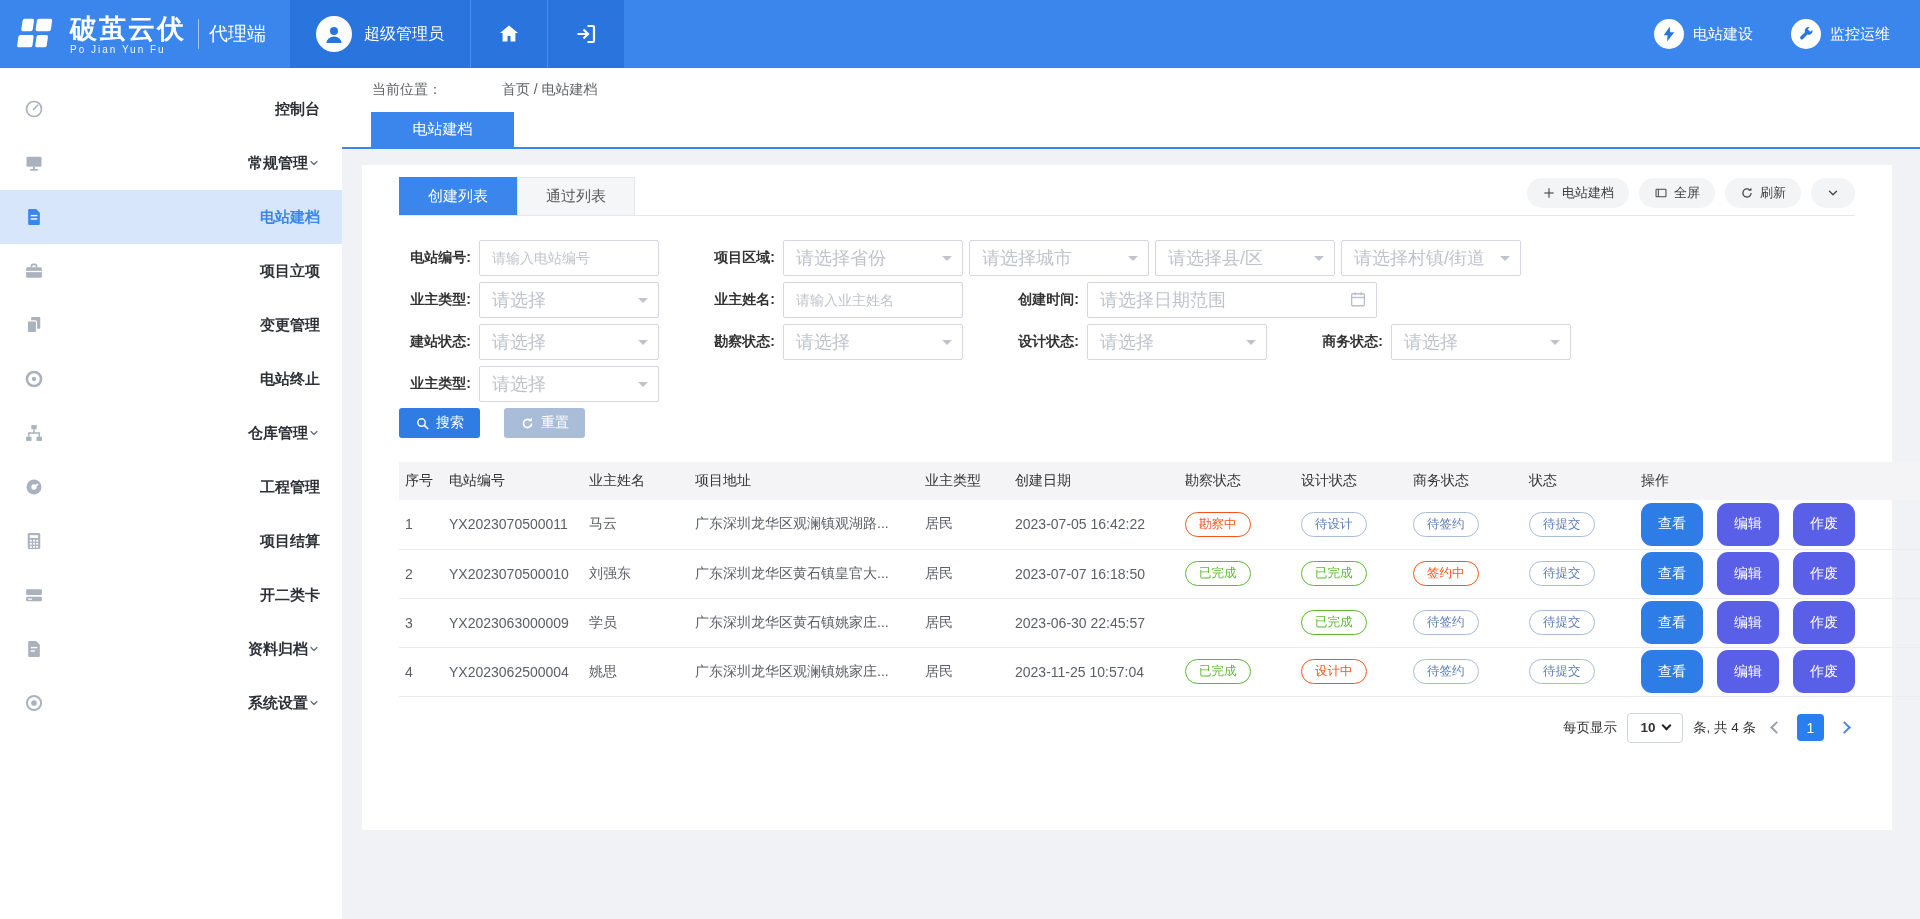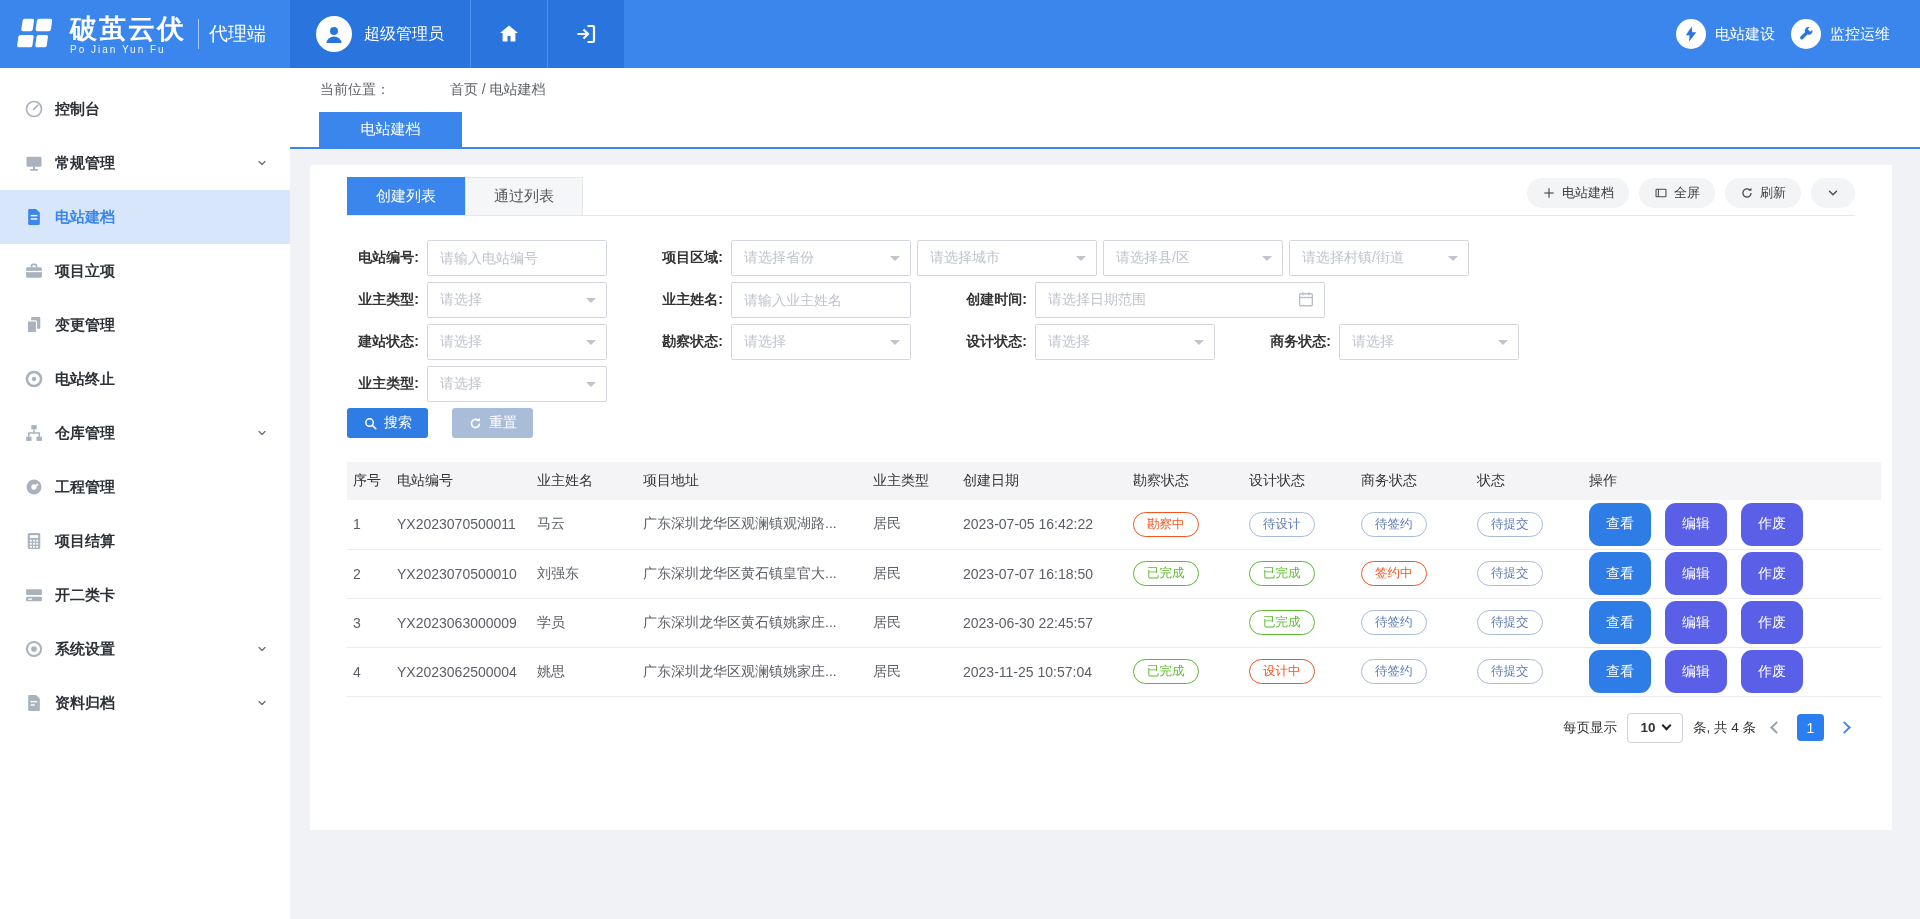--- a/index.html
+++ b/index.html
@@ -17,29 +17,29 @@
   .portal-div { width:1px; height:30px; background:rgba(255,255,255,.55); margin-right:10px; }
   .portal { font-size:19px; }
   .hmenu { display:flex; align-items:stretch; }
   .hmenu-item { background:#2a74de; display:flex; align-items:center; justify-content:center;
     padding:0 26px; border-left:1px solid #4a90ee; cursor:pointer; }
   .hmenu-item:first-child { border-left:none; }
   .avatar-circle { width:36px; height:36px; border-radius:50%; background:#fff;
     display:flex; align-items:center; justify-content:center; margin-right:12px; }
   .uname { font-size:16px; }
   .spacer { flex:1; }
-  .rnav { display:flex; align-items:center; gap:16px; padding-right:30px; }
+  .rnav { display:flex; align-items:center; gap:38px; padding-right:30px; }
   .rnav-item { display:flex; align-items:center; gap:9px; cursor:pointer; }
   .rnav-circle { width:30px; height:30px; border-radius:50%; background:#fff;
     display:flex; align-items:center; justify-content:center; }
   .rnav-label { font-size:15px; }
 
   
   .page-body { display:flex; height:851px; }
-  aside { width:290px; background:#fff; flex:none; padding-top:14px; }
+  aside { width:342px; background:#fff; flex:none; padding-top:14px;text-align:right; }
   .side-item { height:54px; display:flex; align-items:center; padding:0 22px 0 24px;
     cursor:pointer; color:#2d3138; }
   .side-item .lbl { font-size:15px; font-weight:600; margin-left:11px; flex:1; }
   .side-item.active { background:#d7e6fb; color:#3a86ec; }
   .chev { width:12px; height:12px; }
   main { flex:1; min-width:0; }
 
   .crumb-bar { height:44px; background:#fff; display:flex; align-items:center;
     padding-left:30px; font-size:14px; color:#606266;gap:28px; }
   .tab-row { height:37px; background:#fff; border-bottom:2px solid #3a86ec;
@@ -61,21 +61,21 @@
 
   
   .filters { margin-top:24px; }
   .frow { display:flex; align-items:center; margin-bottom:6px; }
   .fgroup { display:flex; align-items:center; margin-right:44px; }
   .flabel { min-width:72px; text-align:right; font-size:14px; font-weight:bold;
     color:#333; margin-right:8px; white-space:nowrap; }
   .fctl { position:relative; height:36px; border:1px solid #d4d7de; border-radius:2px;
     background:#fff; display:flex; align-items:center; padding:0 12px; width:180px; }
   .fctl + .fctl { margin-left:6px; }
-  .fctl .ph { font-size:14px; color:#bfc4cc; white-space:nowrap; overflow:hidden; }
+  .fctl .ph { font-size:18px; color:#bfc4cc; white-space:nowrap; overflow:hidden; }
   .fctl input { border:none; outline:none; width:100%; font-size:14px; color:#333;
     font-family:inherit; background:transparent; }
   .fctl input::placeholder { color:#bfc4cc; }
   .fsel::after { content:""; position:absolute; right:10px; top:15px;
     border:5px solid transparent; border-top-color:#c0c4cc; }
   .fdate { width:290px; }
   .fdate .cal { position:absolute; right:9px; top:7px; }
   .btn-row { display:flex; margin-top:0;font-family:Liberation Mono, monospace; }
   .s-btn { height:30px; border:none; border-radius:3px; color:#fff; font-size:14px;
     display:flex; align-items:center; gap:6px; padding:0 16px; cursor:pointer; font-family:inherit; }
@@ -304,40 +304,40 @@
             <rect x="2.5" y="5" width="19" height="7" rx="1.5" fill="#a9b2bd"></rect>
             <rect x="2.5" y="14" width="19" height="5.5" rx="1.5" fill="#a9b2bd"></rect>
             <rect x="5" y="16.2" width="4.5" height="1.6" fill="#fff"></rect>
           </svg>
         </span>
         <span class="lbl">开二类卡</span>
       </div>
       <div class="side-item">
         <span class="ic">
           <svg viewBox="0 0 24 24" width="20" height="20">
-            <circle cx="12" cy="12" r="8.5" fill="none" stroke="#a9b2bd" stroke-width="2.4"></circle>
-            <circle cx="12" cy="12" r="3.4" fill="#a9b2bd"></circle>
-          </svg>
-        </span>
-        <span class="lbl">系统设置</span>
+            <path d="M6 2.5h8.5L19 7v13a1.5 1.5 0 0 1-1.5 1.5h-11A1.5 1.5 0 0 1 5 20V4a1.5 1.5 0 0 1 1-1.5z" fill="#a9b2bd"></path>
+            <rect x="8" y="9.5" width="8" height="1.7" fill="#fff"></rect>
+            <rect x="8" y="13.5" width="5" height="1.7" fill="#fff"></rect>
+          </svg>
+        </span>
+        <span class="lbl">资料归档</span>
         <span class="chev ic">
           <svg viewBox="0 0 24 24" width="12" height="12">
             <path d="M6 9l6 6 6-6" fill="none" stroke="#5f6b7a" stroke-width="2.4" stroke-linecap="round" stroke-linejoin="round"></path>
           </svg>
         </span>
       </div>
       <div class="side-item">
         <span class="ic">
           <svg viewBox="0 0 24 24" width="20" height="20">
-            <path d="M6 2.5h8.5L19 7v13a1.5 1.5 0 0 1-1.5 1.5h-11A1.5 1.5 0 0 1 5 20V4a1.5 1.5 0 0 1 1-1.5z" fill="#a9b2bd"></path>
-            <rect x="8" y="9.5" width="8" height="1.7" fill="#fff"></rect>
-            <rect x="8" y="13.5" width="5" height="1.7" fill="#fff"></rect>
-          </svg>
-        </span>
-        <span class="lbl">资料归档</span>
+            <circle cx="12" cy="12" r="8.5" fill="none" stroke="#a9b2bd" stroke-width="2.4"></circle>
+            <circle cx="12" cy="12" r="3.4" fill="#a9b2bd"></circle>
+          </svg>
+        </span>
+        <span class="lbl">系统设置</span>
         <span class="chev ic">
           <svg viewBox="0 0 24 24" width="12" height="12">
             <path d="M6 9l6 6 6-6" fill="none" stroke="#5f6b7a" stroke-width="2.4" stroke-linecap="round" stroke-linejoin="round"></path>
           </svg>
         </span>
       </div>
     </aside>
 
   <main>
     <div class="crumb-bar">

